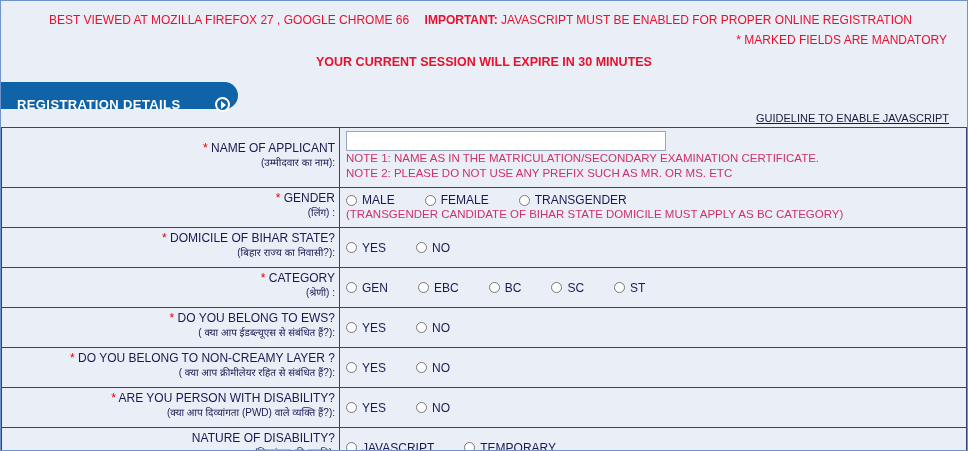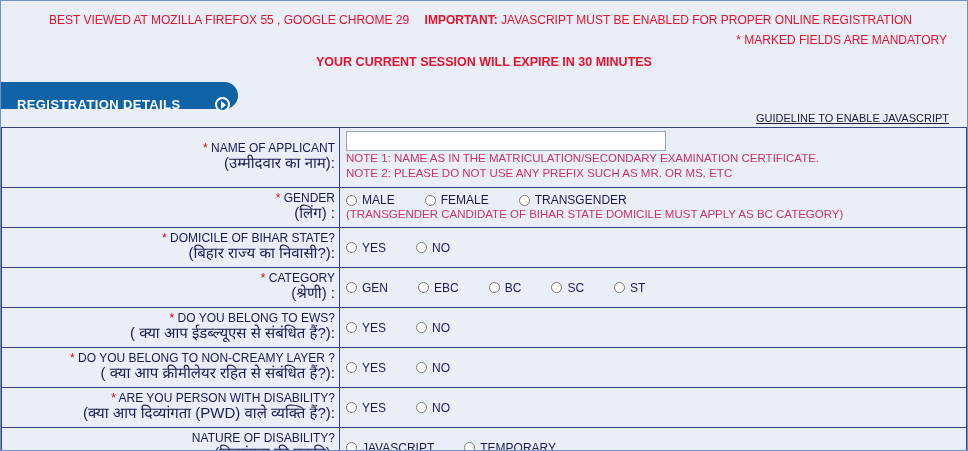--- a/index.html
+++ b/index.html
@@ -52,21 +52,21 @@
   }
 
   .guideline { text-align:right; padding:3px 18px 2px 15px; font-size:11px; }
   .guideline a { color:var(--link); text-decoration:underline; cursor:pointer; }
 
   table.reg { width:100%; border-collapse:collapse; margin-top:1px; background:var(--pagebg); }
   table.reg td { border:1px solid var(--tborder); }
 
   .label-cell { width:338px; text-align:right; padding:3px 4px 7px 8px;
                 color:var(--label); font-size:12px; line-height:15px; vertical-align:middle; }
-  .label-hindi { font-size:15px; line-height:14px; }
+  .label-hindi { font-size:10px; line-height:14px; }
   .req { color:#e00000; }
 
   .input-cell { padding:2px 6px; font-size:12px; color:var(--label); vertical-align:middle; }
   .row-std td { height:32px; }
   .row-tall .input-cell { vertical-align:top; padding-top:3px; }
   .row-tall td { height:60px; }
 
   .text-input { width:320px; height:20px; border:1px solid #98a6c0; background:#fff;
                 font-family:inherit; font-size:12px; padding:0 3px; display:block; }
 
@@ -77,21 +77,21 @@
   .opt-label { font-size:12px; color:var(--label); }
 
   .note { color:var(--magenta); font-size:11.5px; line-height:15px; }
 </style>
 </head>
 <body>
 
 <div class="page">
 
   <div class="hline1">
-    <span>BEST VIEWED AT MOZILLA FIREFOX 55 , GOOGLE CHROME 29</span>
+    <span>BEST VIEWED AT MOZILLA FIREFOX 27 , GOOGLE CHROME 66</span>
     <span><span class="imp-label">IMPORTANT:</span><span> JAVASCRIPT MUST BE ENABLED FOR PROPER ONLINE REGISTRATION</span></span>
   </div>
 
   <div class="hline2">* MARKED FIELDS ARE MANDATORY</div>
 
   <div class="hline3">YOUR CURRENT SESSION WILL EXPIRE IN 30 MINUTES</div>
 
   <div class="section-bar">
     <span class="title">REGISTRATION DETAILS</span>
     <span class="circle-icon"></span>

